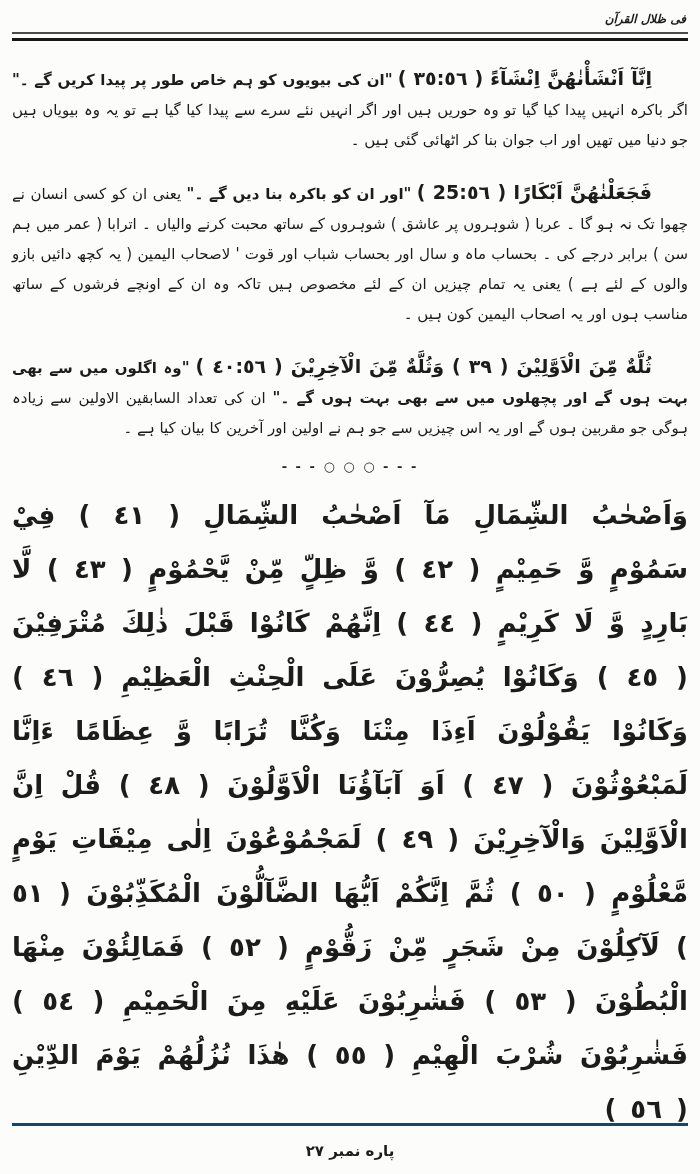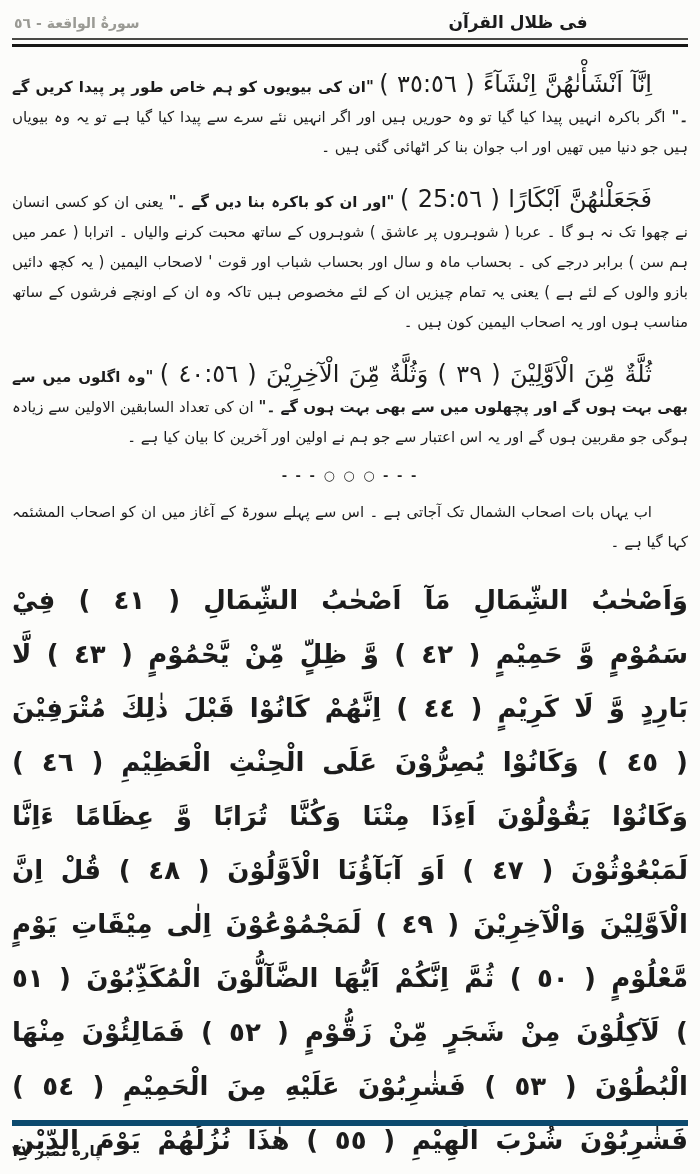--- a/index.html
+++ b/index.html
@@ -11,63 +11,62 @@
     box-sizing:border-box;
     padding:6px 12px 0;
     direction:rtl;
     font-family:"DejaVu Sans",sans-serif;
     color:#1c1c1c;
     overflow:hidden;
   }
   
   .hdr{display:flex;align-items:baseline;padding:6px 2px 6px;}
   .hdr>span{flex:1;}
-  .hdr-title{font-weight:700;font-size:17px;text-align:center;}
+  .hdr-title{font-weight:700;font-size:12px;text-align:right;font-style:italic;}
   .hdr-page{font-size:16px;text-align:center;letter-spacing:3px;}
   .hdr-surah{font-size:14px;text-align:end;color:#9a9a94;font-weight:700;}
   .hdr-rule{height:4px;border-top:2px solid #4a4a46;border-bottom:3px solid #171715;margin:0 0 14px;}
   
   .urdu{
     font-size:15px;line-height:30px;
     text-align:justify;
     margin:0 0 16px;
   }
   .indent{text-indent:36px;}
   .vpara{margin-top:22px;}
-  .verse{font-size:24px;font-weight:400;}
+  .verse{font-size:19px;font-weight:700;}
   .quote{font-weight:700;}
   .sep{
     text-align:center;font-size:13px;letter-spacing:2px;
     margin:2px 0 14px;color:#222;font-weight:700;
   }
   
   .quran{
     font-size:26px;font-weight:700;
     line-height:54px;
     text-align:justify;
     word-spacing:5px;
     margin:6px 0 0;
   }
   
   .ftr{
     position:absolute;left:12px;right:12px;bottom:14px;
-    border-top:6px solid #0c4a6e;
-    text-align:left;
+    border-top:3px solid #0c4a6e;
+    text-align:center;
     padding-top:16px;
     font-size:15px;font-weight:700;
   }
 </style>
 </head>
 <body>
 
 <div class="page">
 
   <header class="hdr">
     <span class="hdr-title">فی ظلال القرآن</span>
-    <span class="hdr-surah">سورةُ الواقعة - ٥٦</span>
   </header>
   <div class="hdr-rule"></div>
 
   <main>
 
 
     <p class="urdu indent vpara">
       <span class="verse">اِنَّآ اَنْشَأْنٰهُنَّ اِنْشَآءً ( ٥٦:‏٣٥ )</span>
       <span class="quote">"ان کی بیویوں کو ہم خاص طور پر پیدا کریں گے ۔"</span>
       <span>اگر باکرہ انہیں پیدا کیا گیا تو وہ حوریں ہیں اور اگر انہیں نئے سرے سے پیدا کیا گیا ہے تو یہ وہ بیویاں ہیں جو دنیا میں تھیں اور اب جوان بنا کر اٹھائی گئی ہیں ۔</span>
@@ -75,26 +74,25 @@
 
     <p class="urdu indent vpara">
       <span class="verse">فَجَعَلْنٰهُنَّ اَبْكَارًا ( ٥٦:‏25 )</span>
       <span class="quote">"اور ان کو باکرہ بنا دیں گے ۔"</span>
       <span>یعنی ان کو کسی انسان نے چھوا تک نہ ہو گا ۔ عربا ( شوہروں پر عاشق ) شوہروں کے ساتھ محبت کرنے والیاں ۔ اترابا ( عمر میں ہم سن ) برابر درجے کی ۔ بحساب ماہ و سال اور بحساب شباب اور قوت ' لاصحاب الیمین ( یہ کچھ دائیں بازو والوں کے لئے ہے ) یعنی یہ تمام چیزیں ان کے لئے مخصوص ہیں تاکہ وہ ان کے اونچے فرشوں کے ساتھ مناسب ہوں اور یہ اصحاب الیمین کون ہیں ۔</span>
     </p>
 
     <p class="urdu indent vpara">
       <span class="verse">ثُلَّةٌ مِّنَ الْاَوَّلِيْنَ ( ٣٩ ) وَثُلَّةٌ مِّنَ الْآخِرِيْنَ ( ٥٦:‏٤٠ )</span>
       <span class="quote">"وہ اگلوں میں سے بھی بہت ہوں گے اور پچھلوں میں سے بھی بہت ہوں گے ۔"</span>
-      <span>ان کی تعداد السابقین الاولین سے زیادہ ہوگی جو مقربین ہوں گے اور یہ اس اعتبار سے جو ہم نے اولین اور آخرین کا بیان کیا ہے ۔</span>
+      <span>ان کی تعداد السابقین الاولین سے زیادہ ہوگی جو مقربین ہوں گے اور یہ اس چیزیں سے جو ہم نے اولین اور آخرین کا بیان کیا ہے ۔</span>
     </p>
 
     <div class="sep">- - - ○ ○ ○ - - -</div>
 
-    <p class="urdu indent">اب یہاں بات اصحاب الشمال تک آجاتی ہے ۔ اس سے پہلے سورۃ کے آغاز میں ان کو اصحاب المشئمہ کہا گیا ہے ۔</p>
 
     <p class="quran">
       <span>وَاَصْحٰبُ الشِّمَالِ مَآ اَصْحٰبُ الشِّمَالِ ( ٤١ ) فِيْ سَمُوْمٍ وَّ حَمِيْمٍ ( ٤٢ ) وَّ ظِلٍّ مِّنْ يَّحْمُوْمٍ ( ٤٣ ) لَّا بَارِدٍ وَّ لَا كَرِيْمٍ ( ٤٤ ) اِنَّهُمْ كَانُوْا قَبْلَ ذٰلِكَ مُتْرَفِيْنَ ( ٤٥ ) وَكَانُوْا يُصِرُّوْنَ عَلَى الْحِنْثِ الْعَظِيْمِ ( ٤٦ ) وَكَانُوْا يَقُوْلُوْنَ اَءِذَا مِتْنَا وَكُنَّا تُرَابًا وَّ عِظَامًا ءَاِنَّا لَمَبْعُوْثُوْنَ ( ٤٧ ) اَوَ آبَآؤُنَا الْاَوَّلُوْنَ ( ٤٨ ) قُلْ اِنَّ الْاَوَّلِيْنَ وَالْآخِرِيْنَ ( ٤٩ ) لَمَجْمُوْعُوْنَ اِلٰى مِيْقَاتِ يَوْمٍ مَّعْلُوْمٍ ( ٥٠ ) ثُمَّ اِنَّكُمْ اَيُّهَا الضَّآلُّوْنَ الْمُكَذِّبُوْنَ ( ٥١ ) لَآكِلُوْنَ مِنْ شَجَرٍ مِّنْ زَقُّوْمٍ ( ٥٢ ) فَمَالِئُوْنَ مِنْهَا الْبُطُوْنَ ( ٥٣ ) فَشٰرِبُوْنَ عَلَيْهِ مِنَ الْحَمِيْمِ ( ٥٤ ) فَشٰرِبُوْنَ شُرْبَ الْهِيْمِ ( ٥٥ ) هٰذَا نُزُلُهُمْ يَوْمَ الدِّيْنِ ( ٥٦ )</span>
       
       
     </p>
 
   </main>
 
   <footer class="ftr">

